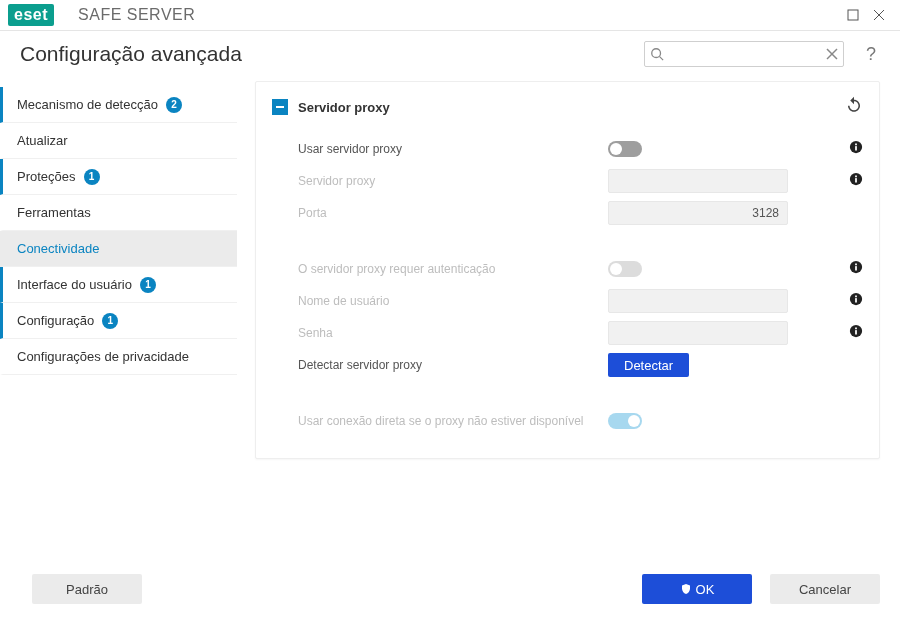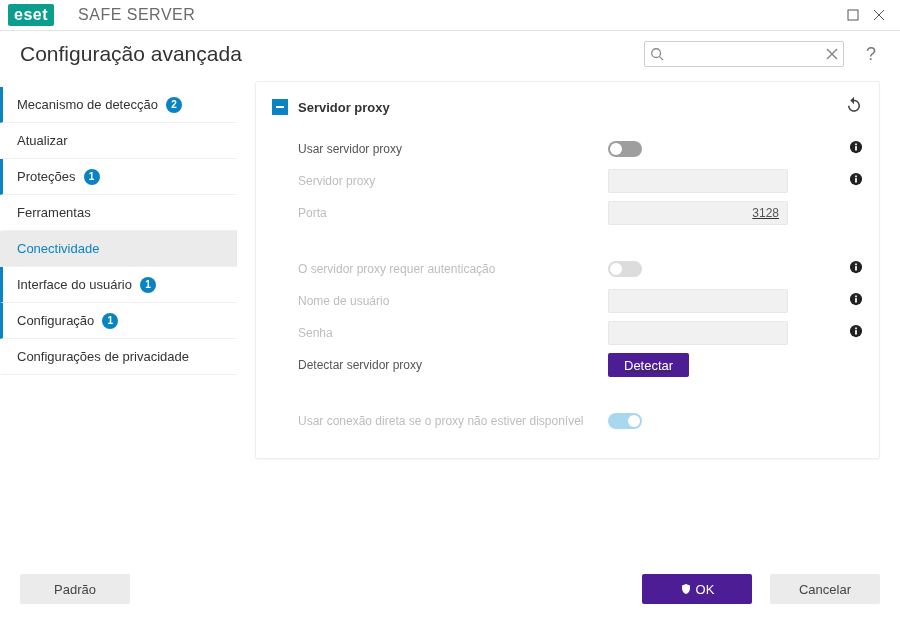--- a/index.html
+++ b/index.html
@@ -30,42 +30,42 @@
   .card { background: #fff; border: 1px solid #eee; border-radius: 2px; box-shadow: 0 1px 2px rgba(0,0,0,0.04); padding: 14px 16px 20px 16px; }
   .section-header { display: flex; align-items: center; margin-bottom: 16px; }
   .collapse-box { width: 16px; height: 16px; background: #0a84c1; display: inline-flex; align-items: center; justify-content: center; margin-right: 10px; cursor: pointer; }
   .collapse-box span { width: 8px; height: 2px; background: #fff; display: block; }
   .section-title { font-size: 13px; font-weight: 600; color: #333; }
   .revert-btn { margin-left: auto; cursor: pointer; }
   .revert-btn svg { width: 18px; height: 18px; fill: #444; }
   .row { display: flex; align-items: center; min-height: 30px; margin-bottom: 2px; padding-left: 26px; }
   .row .rlabel { width: 310px; font-size: 12px; color: #555; }
   .row.disabled .rlabel { color: #bdbdbd; }
-  .row .control { flex: 1; display: flex; align-items: center; text-decoration: underline; }
+  .row .control { flex: 1; display: flex; align-items: center; }
   .row .info { width: 22px; text-align: right; }
   .info-icon { width: 14px; height: 14px; display: inline-block; }
   .info-icon svg { width: 14px; height: 14px; fill: #222; }
   .textfield { width: 180px; height: 24px; background: #f1f1f1; border: 1px solid #e7e7e7; border-radius: 2px; padding: 0 8px; font-size: 12px; color: #555; text-align: right; }
   .textfield.left { text-align: left; }
   .switch { width: 34px; height: 16px; border-radius: 10px; position: relative; cursor: pointer; }
   .switch .knob { position: absolute; top: 2px; width: 12px; height: 12px; border-radius: 50%; background: #fff; }
   .switch.off { background: #9e9e9e; }
   .switch.off .knob { left: 2px; }
   .switch.on { background: #49b4e6; }
   .switch.on .knob { right: 2px; }
   .switch.disabled { background: #dcdcdc; cursor: default; }
   .switch.on.disabled { background: #a7d8ef; }
   .btn { display: inline-flex; align-items: center; justify-content: center; height: 28px; padding: 0 16px; font-size: 13px; border-radius: 2px; cursor: pointer; user-select: none; }
-  .btn.primary { background: #4c1d95; color: #fff; }
+  .btn.primary { background: #1d4ed8; color: #fff; }
   .btn.secondary { background: #ebebeb; color: #444; }
   .gap { height: 24px; }
   .footer { position: absolute; bottom: 0; left: 0; right: 0; height: 50px; display: flex; align-items: center; padding: 0 20px 12px 20px; }
   .footer .spacer { flex: 1; }
   .footer .btn { min-width: 110px; margin-left: 18px; height: 30px; }
-  .footer .btn:first-child { margin-left: 0; }
+  .footer .btn:first-child { margin-left: 12px; }
   .shield { width: 12px; height: 12px; margin-right: 4px; }
 </style>
 </head>
 <body>
 
 <div class="titlebar">
   <span class="logo-badge">eset</span>
   <span class="product-name">SAFE SERVER</span>
   <span class="titlebar-spacer"></span>
   <span class="winbtn">

